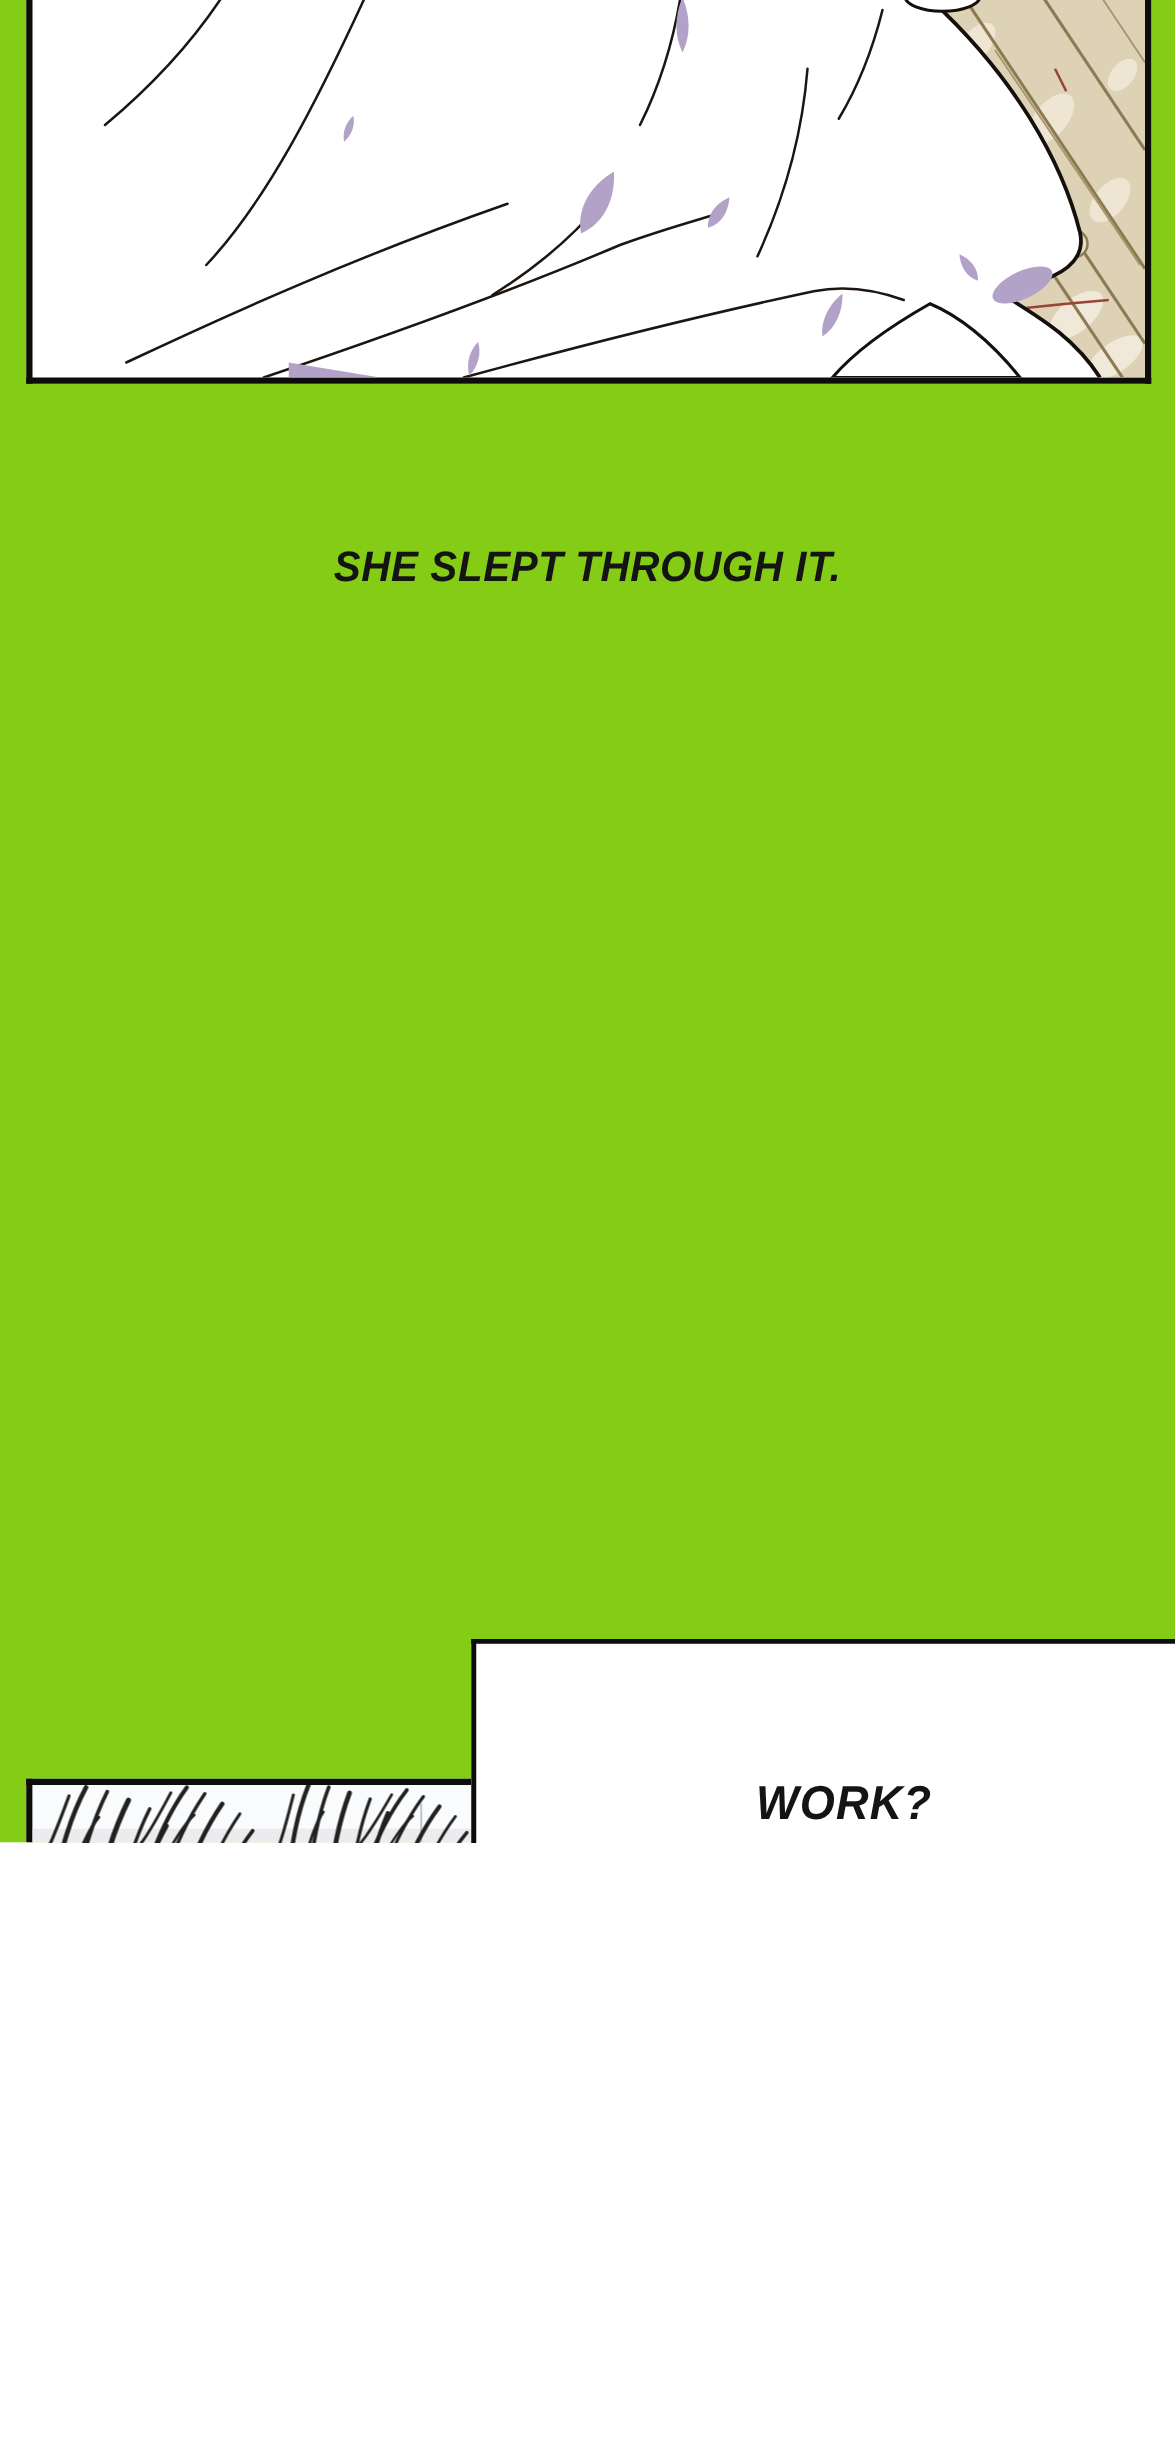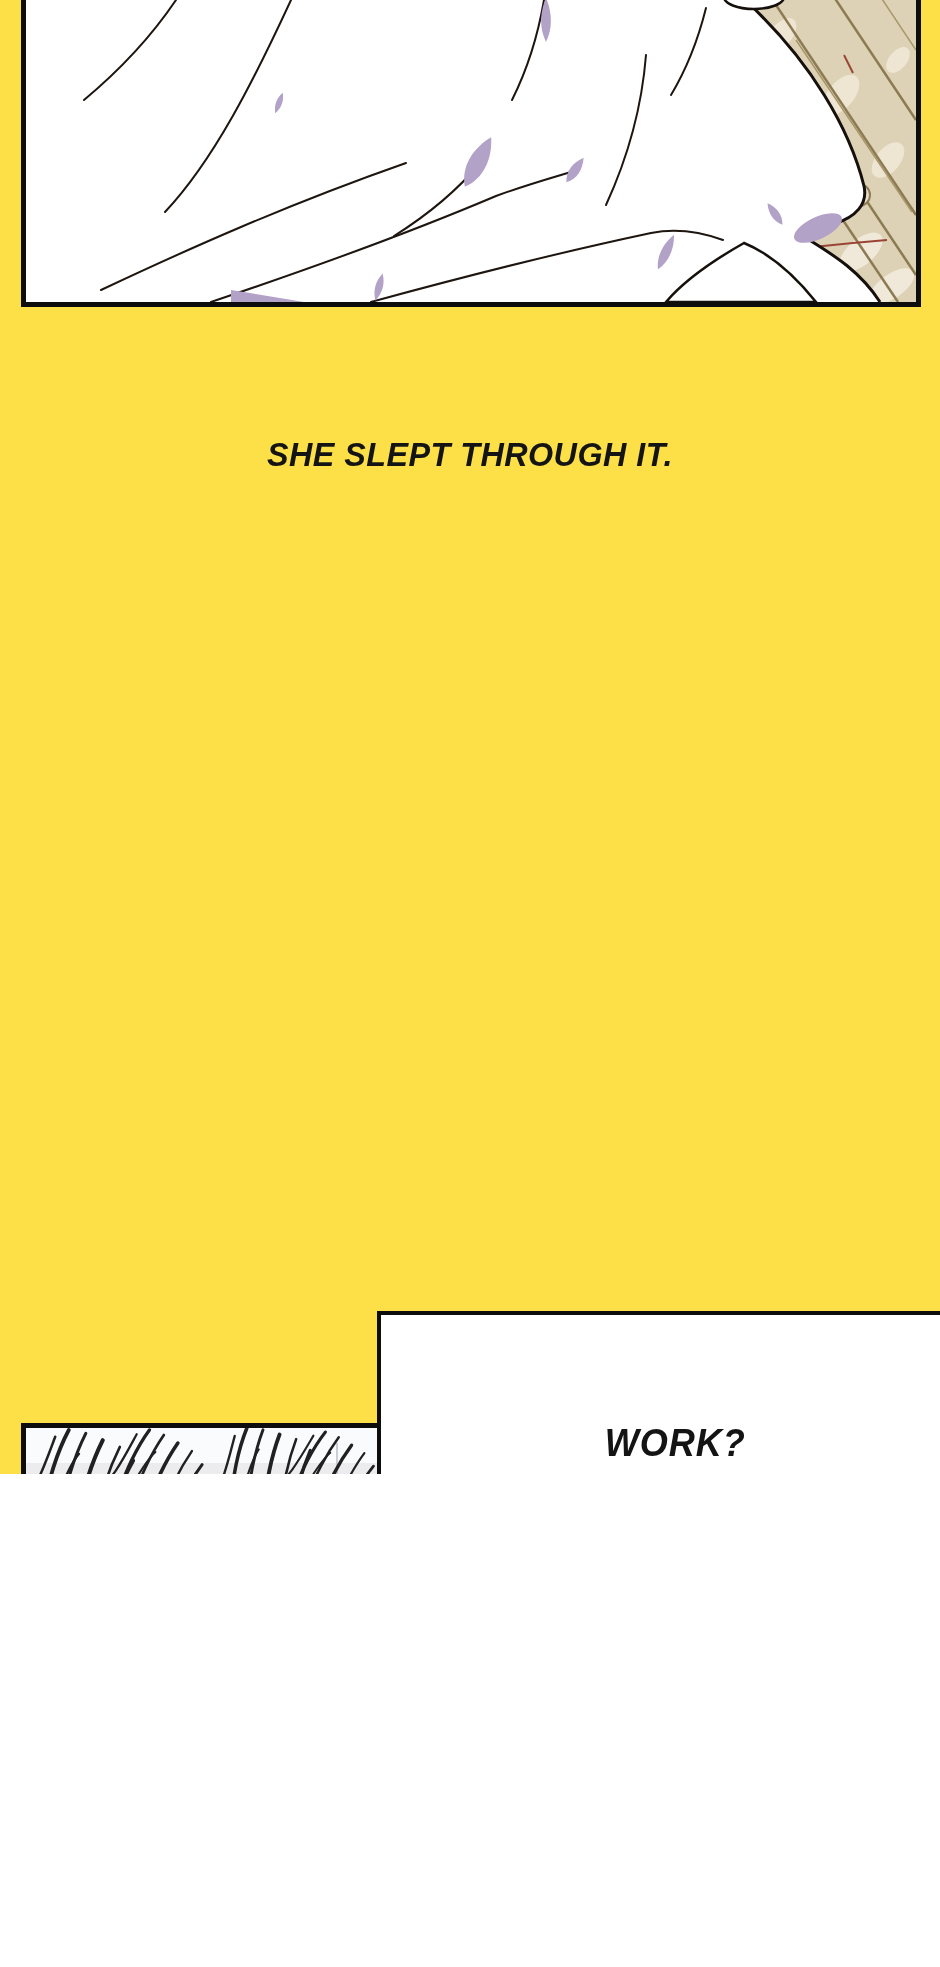--- a/index.html
+++ b/index.html
@@ -1,16 +1,16 @@
 <!DOCTYPE html>
 <html style="--c-panel_border: #0d0d0d; --c-ink: #141414; --c-lavender_shadow: #b3a2c7; --c-floor_beige: #ddd2b6; --c-floor_plank_line: #8b7a52; --c-floor_red_line: #9a4434; --c-tie_orange: #cf6c28; --c-hair_brown: #4a382b; --c-hair_rim_cream: #f1e5b2; --c-skin: #f6d2bd; --c-mouth_pink: #e9998a; --c-shirt_shadow: #c9c5d6; --c-office_tint: #e7eff5; --c-desk_gray: #f2f4f5;"><head>
 <meta charset="utf-8">
 <style>
   html,body{margin:0;padding:0;background:#ffffff;}
-  .page{position:relative;width:940px;height:1474px;overflow:hidden;background:#fde047;
+  .page{position:relative;width:940px;height:1474px;overflow:hidden;background:#84cc16;
         font-family:"Liberation Sans", sans-serif;}
   .panel{position:absolute;background:#fff;border:5px solid var(--c-panel_border,#0d0d0d);box-sizing:border-box;}
   .panel-top{left:21px;top:0;width:900px;height:307px;border-top:none;}
   .panel-office{left:21px;top:1423px;width:900px;height:544px;border-bottom:none;z-index:1;}
   .panel svg{display:block;width:100%;height:100%;}
   .narration{position:absolute;left:0;top:432px;width:940px;text-align:center;
              font-style:italic;font-weight:bold;font-size:34px;line-height:44px;
              letter-spacing:.5px;color:var(--c-ink,#111);transform:scaleX(.95);}
   .speech-box{position:absolute;left:377px;top:1311px;width:567px;height:271px;
               background:#fff;border:4px solid var(--c-panel_border,#0d0d0d);border-right:none;

